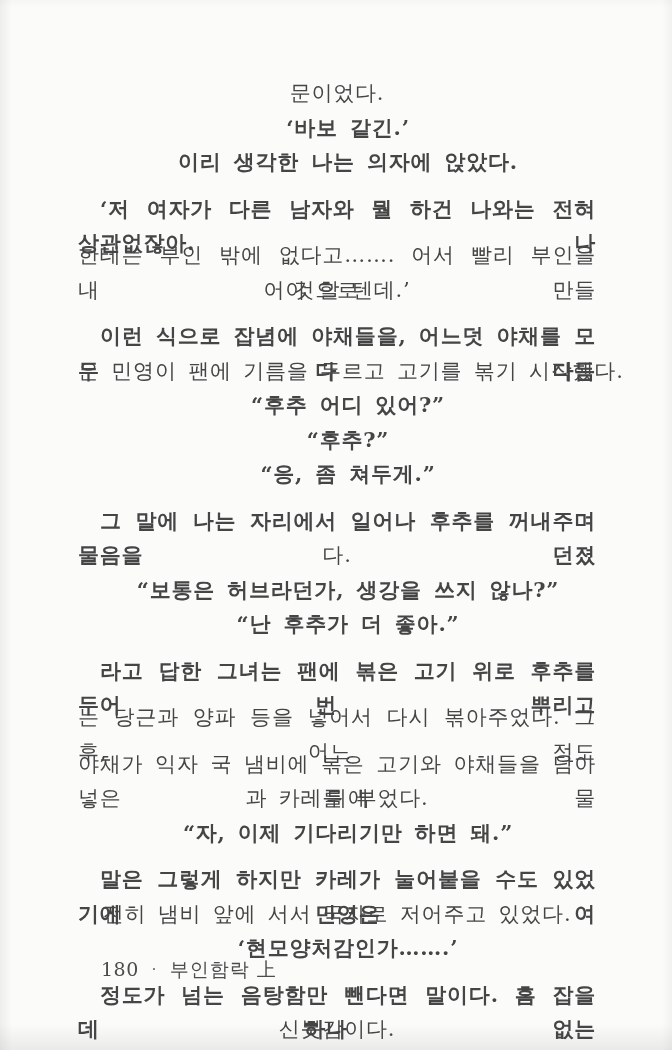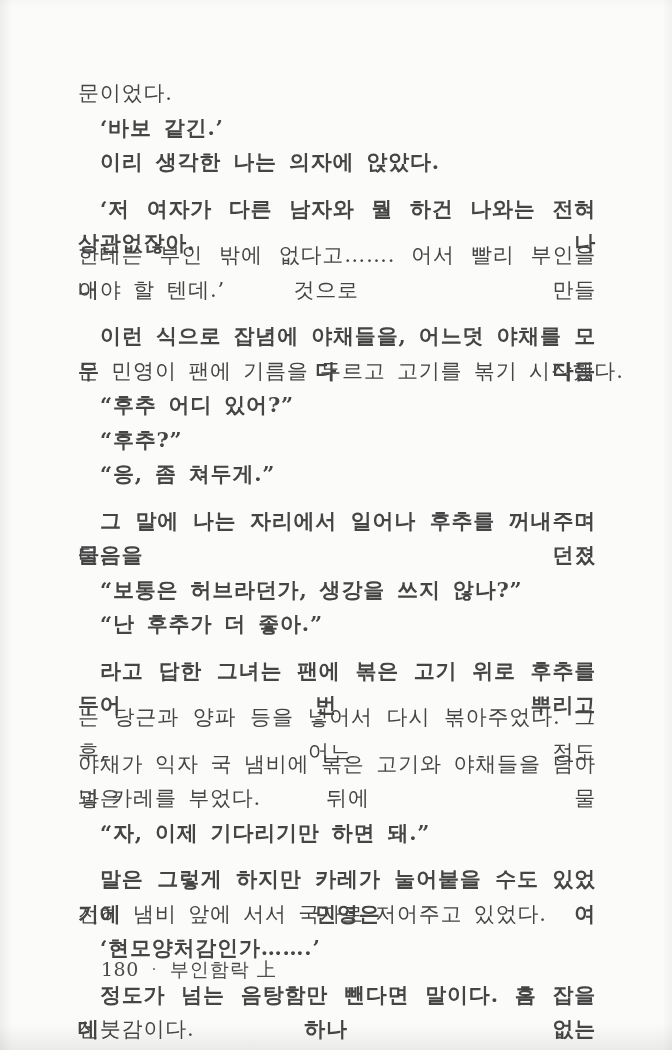--- a/index.html
+++ b/index.html
@@ -30,21 +30,21 @@
     width: 518px;
     color: #454545;
     font-size: 21px;
     letter-spacing: 0.8px;
     word-spacing: 4px;
   }
   .line {
     height: 34.5px;
     line-height: 34.5px;
     white-space: nowrap;
-    text-align: left;
+    text-align: center;
   }
   .line.justify {
     white-space: normal;
     text-align: justify;
     text-align-last: justify;
     margin-top: 12px;
   }
   .line.indent {
     text-indent: 22px;
     font-weight: bold;

